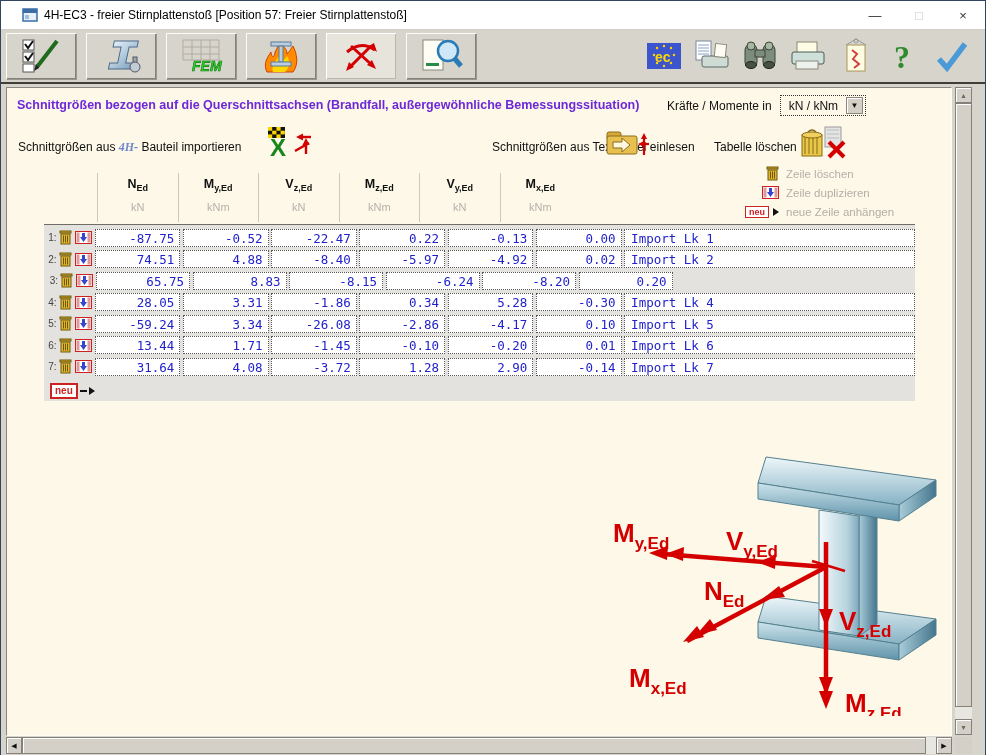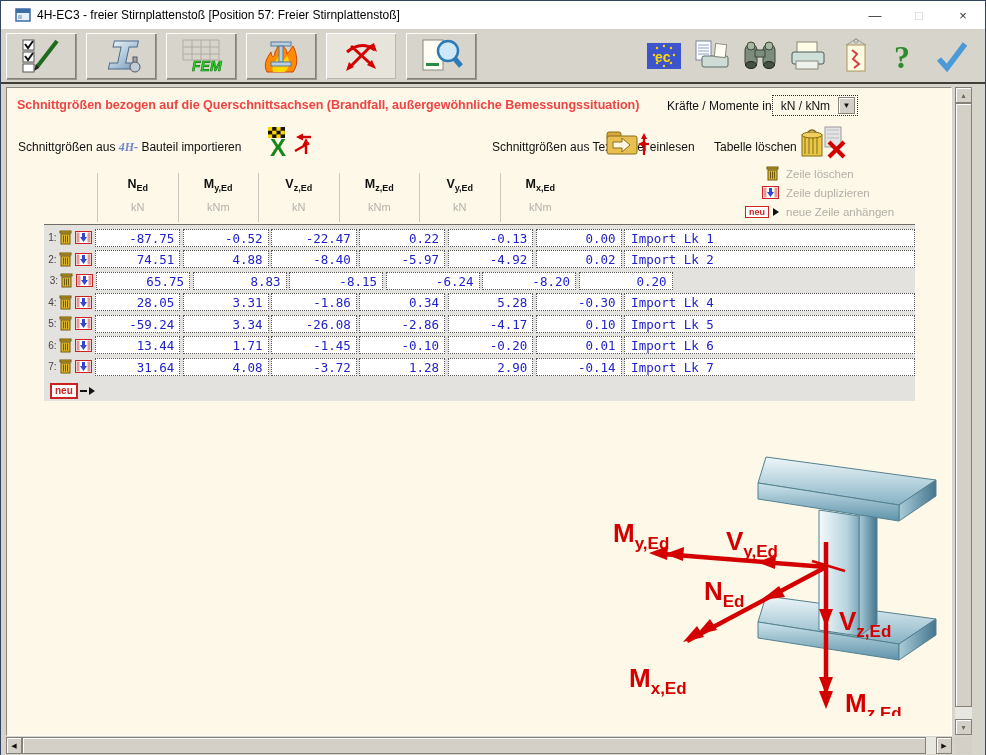--- a/index.html
+++ b/index.html
@@ -1,42 +1,42 @@
 <!DOCTYPE html>
 <html><head>
 <meta charset="utf-8">
 <style>
   html,body{margin:0;padding:0;width:986px;height:755px;overflow:hidden;
     font-family:"Liberation Sans",sans-serif;-webkit-font-smoothing:none;}
   .window{position:relative;width:986px;height:755px;box-sizing:border-box;
     border:1px solid #33445f;background:#d7d4cb;}
   
   .titlebar{height:28px;background:#ffffff;display:flex;align-items:center;
-    padding-left:14px;border-bottom:1px solid #cfcdc6;}
+    padding-left:21px;border-bottom:1px solid #cfcdc6;}
   .titlebar .title{font-size:12px;color:#000;margin-left:6px;flex:1;
     white-space:nowrap;overflow:hidden;}
   .win-controls{display:flex;height:27px;}
   .win-btn{width:44px;height:27px;display:flex;align-items:center;justify-content:center;
     font-size:13px;color:#333;cursor:default;}
   .win-btn.dis{color:#c9c9c9;}
   
   .toolbar{height:52px;background:#d7d4cb;display:flex;align-items:center;padding:0 5px;}
   .tb-btn{width:70px;height:46px;margin-right:10px;background:#d7d4cb;display:flex;
     align-items:center;justify-content:center;
     box-shadow:inset 1px 1px 0 #fcfbf8, inset -1px -1px 0 #84817a, 1px 1px 0 #9a978e;}
   .tb-btn.active{background:#e7e4db;box-shadow:inset 1px 1px 0 #fff, inset -1px -1px 0 #b9b6ad;}
   .tb-right{margin-left:auto;display:flex;align-items:center;gap:4px;padding-right:6px;}
   .tb-icon{width:44px;height:44px;display:flex;align-items:center;justify-content:center;}
   
   .work{position:relative;height:675px;background:#d7d4cb;border-top:2px solid #403e39;}
   .panel{position:absolute;left:5px;top:3px;width:946px;height:649px;background:#fdf8e8;
     box-sizing:border-box;border:1px solid;border-color:#8a877e #fffdf4 #fffdf4 #8a877e;}
   
-  .hdr-title{position:absolute;left:10px;top:10px;font-size:12.5px;font-weight:bold;color:#ef4444;}
-  .units{position:absolute;left:660px;top:7px;display:flex;align-items:center;gap:0;font-size:12px;color:#111;}
+  .hdr-title{position:absolute;left:10px;top:10px;font-size:12.5px;font-weight:bold;color:#6d28d9;}
+  .units{position:absolute;left:660px;top:7px;display:flex;align-items:center;gap:8px;font-size:12px;color:#111;}
   .combo{border:1px dotted #333;background:#fdf8e8;display:flex;align-items:center;
     padding:1px 2px 1px 8px;gap:8px;font-size:12px;}
   .combo-btn{width:15px;height:15px;background:#d4d0c8;border:1px solid #8a877e;
     box-shadow:inset 1px 1px 0 #fff;display:flex;align-items:center;justify-content:center;
     font-size:8px;color:#111;}
   
   .act-text{position:absolute;font-size:12px;color:#111;white-space:nowrap;}
   .logo-4h{color:#6f86cc;font-family:"Liberation Serif",serif;font-style:italic;font-weight:bold;}
   .act-icon{position:absolute;}
   

